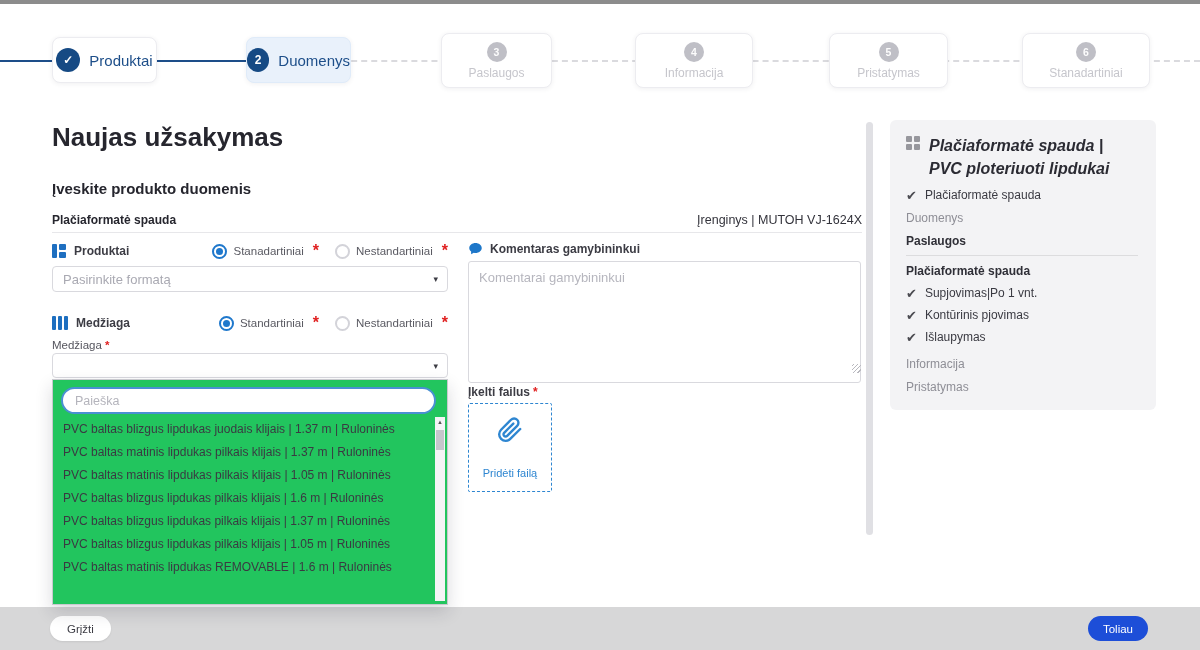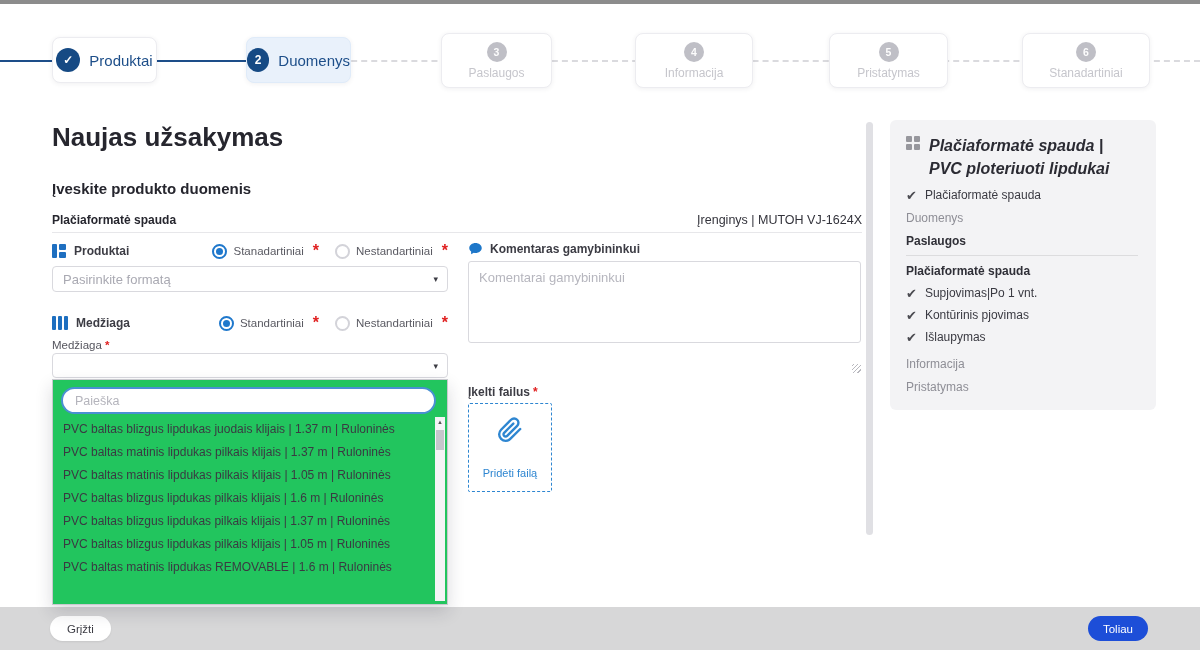--- a/index.html
+++ b/index.html
@@ -81,21 +81,21 @@
   .opt{height:23px;display:flex;align-items:center;padding-left:10px;font-size:12px;
        color:#3a3a42;cursor:pointer;white-space:nowrap;}
   .dd-scroll{position:absolute;right:2px;top:37px;bottom:3px;width:10px;background:#f4f4f6;}
   .dd-up{position:absolute;top:0;left:0;width:10px;height:10px;font-size:6px;color:#555;
          display:flex;align-items:center;justify-content:center;}
   .dd-thumb{position:absolute;top:13px;left:1px;width:8px;height:20px;background:#c6c6cc;}
 
   
   .comment-label{left:468px;top:241px;display:flex;align-items:center;gap:7px;
                  font-size:12px;color:#3c3c44;font-weight:600;}
-  .textarea{left:468px;top:261px;width:393px;height:82px;border:1px solid #d9d9de;
+  .textarea{left:468px;top:261px;width:393px;height:122px;border:1px solid #d9d9de;
             border-radius:3px;box-sizing:border-box;font-size:13px;color:#444;padding:8px 10px;
             resize:none;font-family:"Liberation Sans",sans-serif;outline:none;}
   .textarea::placeholder{color:#b6b6be;}
   .resize-handle{left:852px;top:364px;width:9px;height:9px;
      background:repeating-linear-gradient(-45deg,transparent 0 2px,#b9b9bf 2px 3px);}
   .upload-label{left:468px;top:385px;font-size:12px;color:#3c3c44;font-weight:600;}
   .upload-box{left:468px;top:403px;width:84px;height:89px;border:1.5px dashed #2e86d1;
               border-radius:2px;display:flex;flex-direction:column;align-items:center;
               justify-content:center;gap:24px;cursor:pointer;box-sizing:border-box;}
   .upload-text{font-size:11px;color:#2e86d1;}

